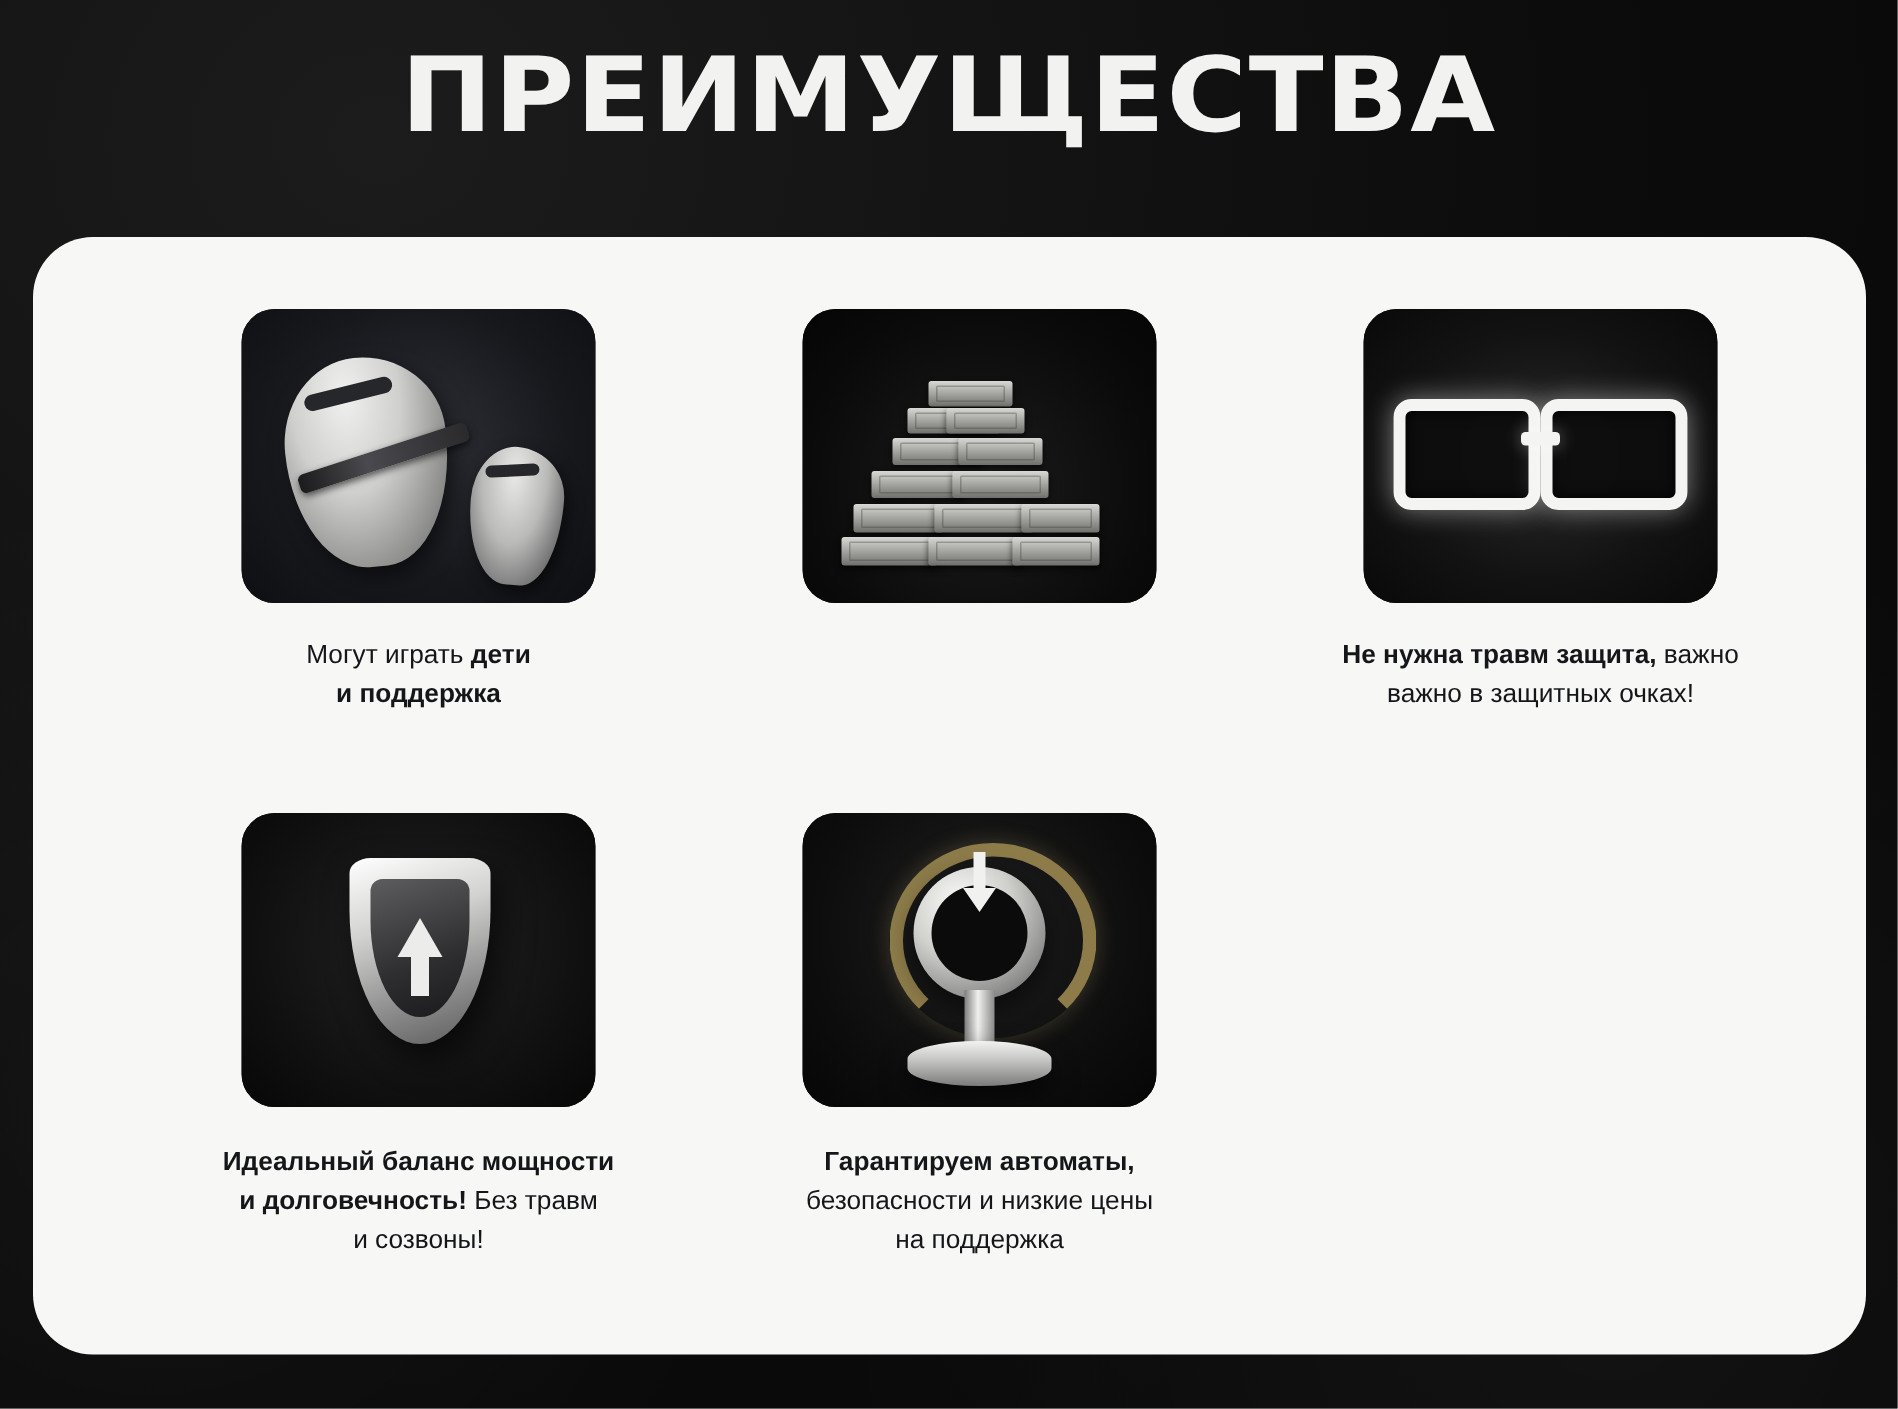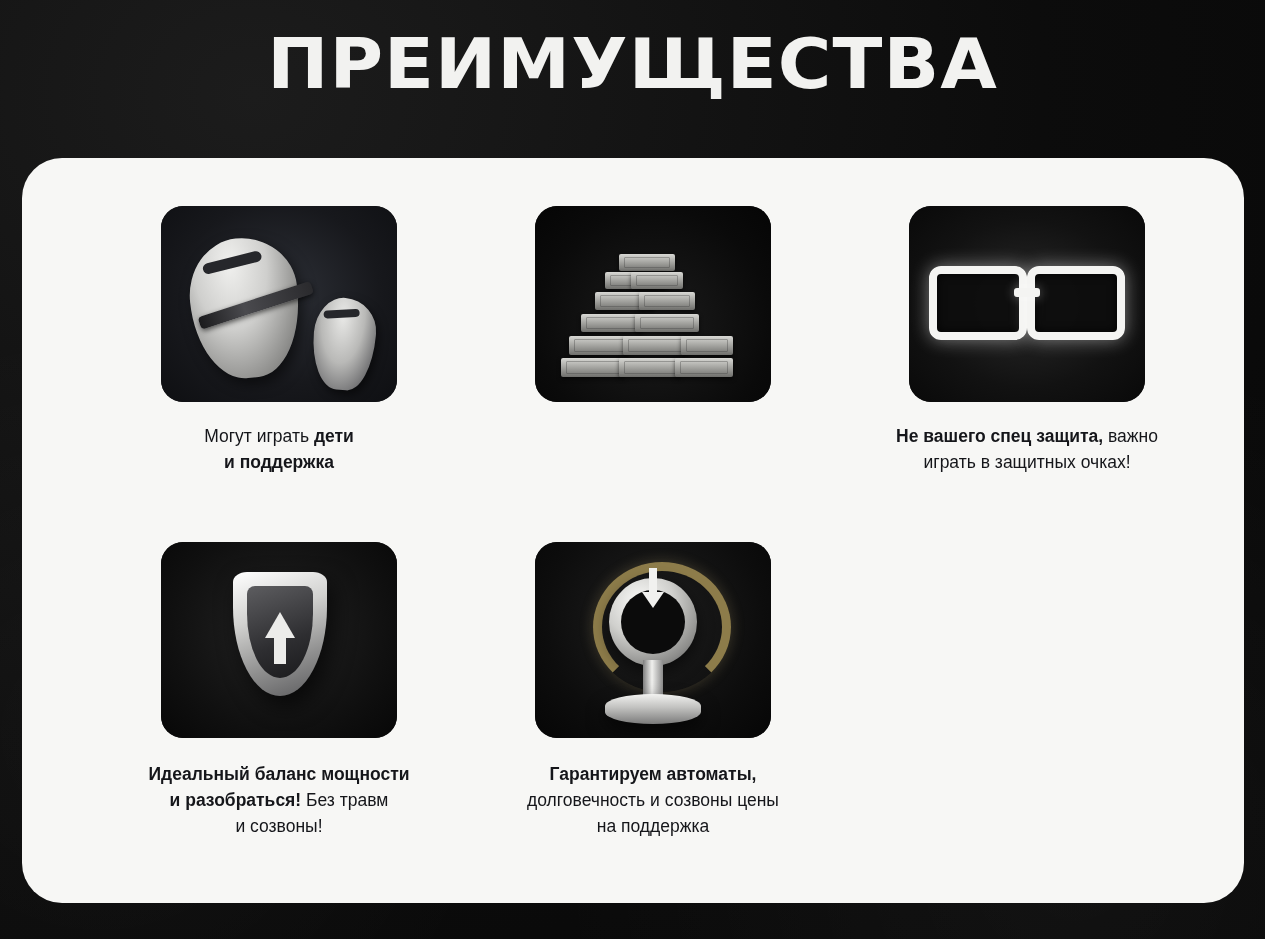--- a/index.html
+++ b/index.html
@@ -289,55 +289,55 @@
         <div class="thumb">
           <div class="art t-glass">
             <div class="glass-frame">
               <div class="lens"></div>
               <div class="bridge"></div>
               <div class="lens"></div>
             </div>
           </div>
         </div>
         <div class="caption">
-          <b>Не вашего спец защита,</b><span> важно</span><br>
-          <span>играть в защитных очках!</span>
+          <b>Не нужна травм защита,</b><span> важно</span><br>
+          <span>важно в защитных очках!</span>
         </div>
       </div>
 
       <div class="cell cell-row2">
         <div class="thumb">
           <div class="art t-shield">
             <div class="shield-outer">
               <div class="shield-inner">
                   <div class="shield-arrow"></div>
                 </div>
             </div>
           </div>
         </div>
         <div class="caption">
           <b>Идеальный баланс мощности</b><br>
-          <b>и разобраться!</b><span> Без травм</span><br>
+          <b>и долговечность!</b><span> Без травм</span><br>
           <span>и созвоны!</span>
         </div>
       </div>
 
       <div class="cell cell-row2">
         <div class="thumb">
           <div class="art t-trophy">
             <div class="laurel"></div>
             <div class="medal-ring"></div>
             <div class="medal-arrow"></div>
             <div class="trophy-stem"></div>
             <div class="trophy-base"></div>
           </div>
         </div>
         <div class="caption">
           <b>Гарантируем автоматы,</b><br>
-          <span>долговечность и созвоны цены</span><br>
+          <span>безопасности и низкие цены</span><br>
           <span>на поддержка</span>
         </div>
       </div>
 
 
     </div>
   </div>
 </div>
 
 </body></html>

